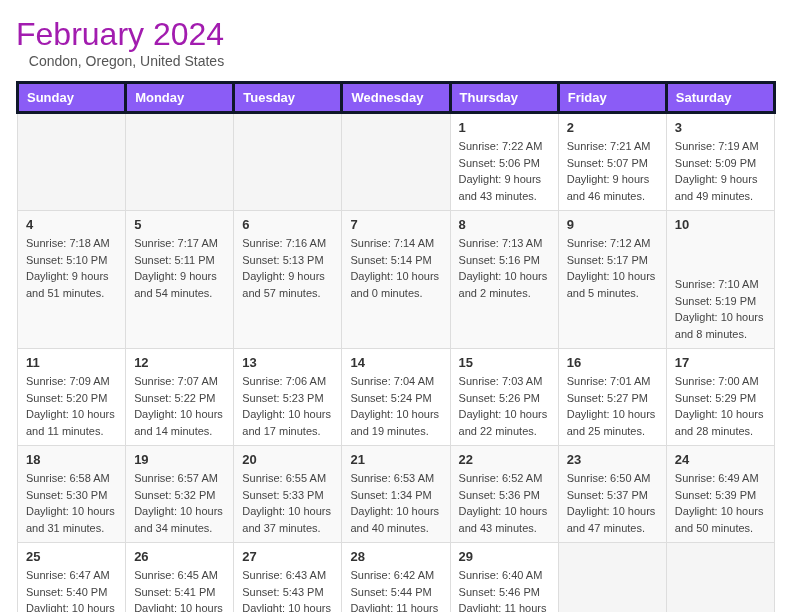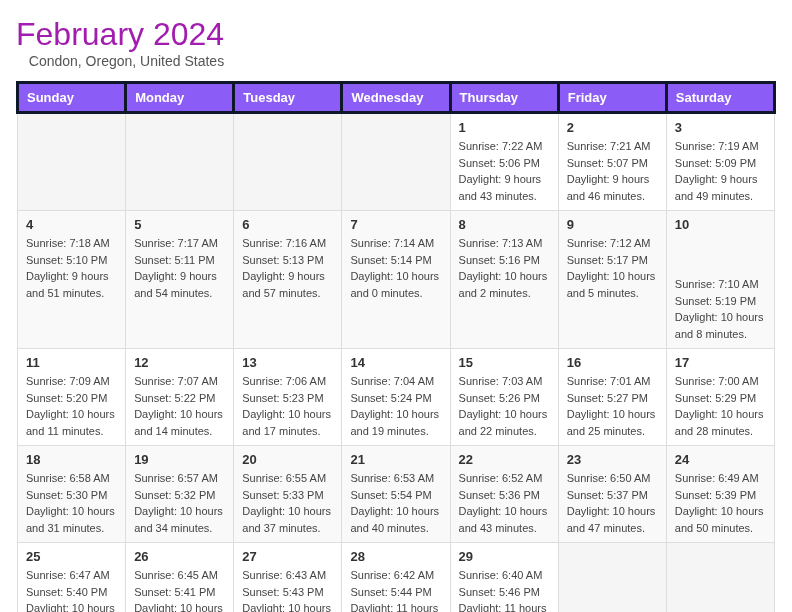--- a/index.html
+++ b/index.html
@@ -257,21 +257,21 @@
         <td>
           <div class="day-number">20</div>
           <div class="day-info" style="white-space: pre-line;">Sunrise: 6:55 AM
 Sunset: 5:33 PM
 Daylight: 10 hours
 and 37 minutes.</div>
         </td>
         <td>
           <div class="day-number">21</div>
           <div class="day-info" style="white-space: pre-line;">Sunrise: 6:53 AM
-Sunset: 5:54 PM
+Sunset: 1:34 PM
 Daylight: 10 hours
 and 40 minutes.</div>
         </td>
         <td>
           <div class="day-number">22</div>
           <div class="day-info" style="white-space: pre-line;">Sunrise: 6:52 AM
 Sunset: 5:36 PM
 Daylight: 10 hours
 and 43 minutes.</div>
         </td>

